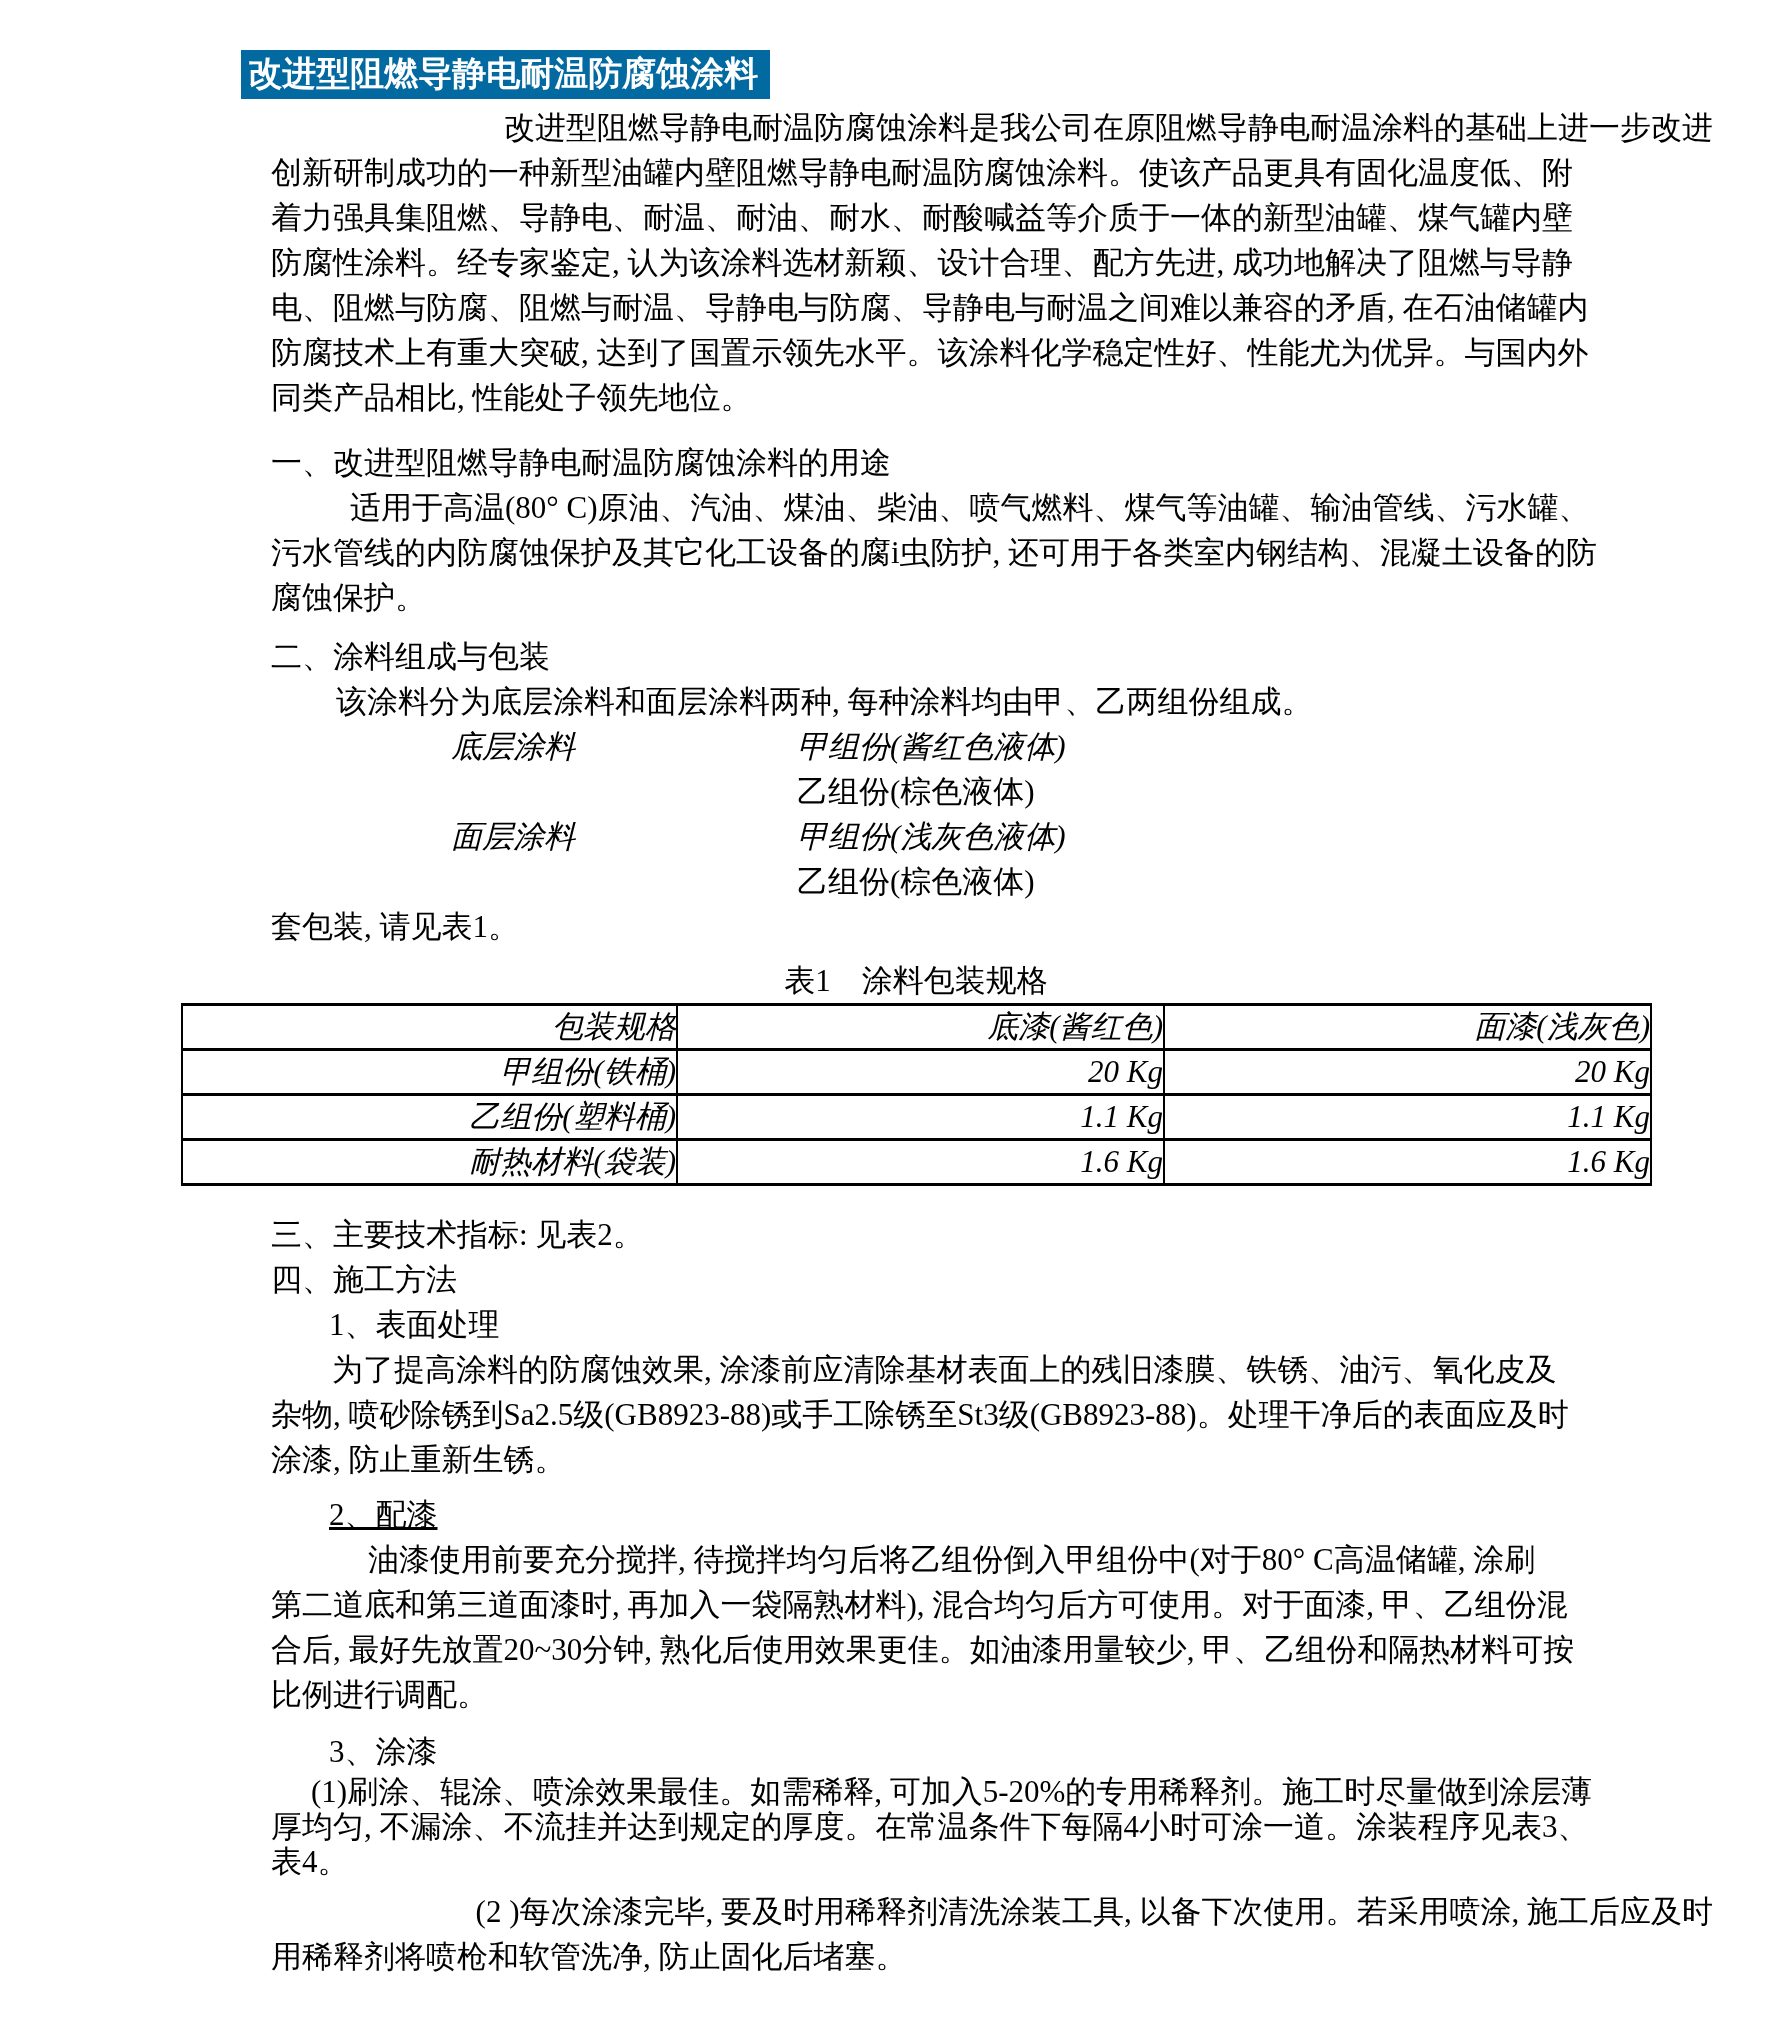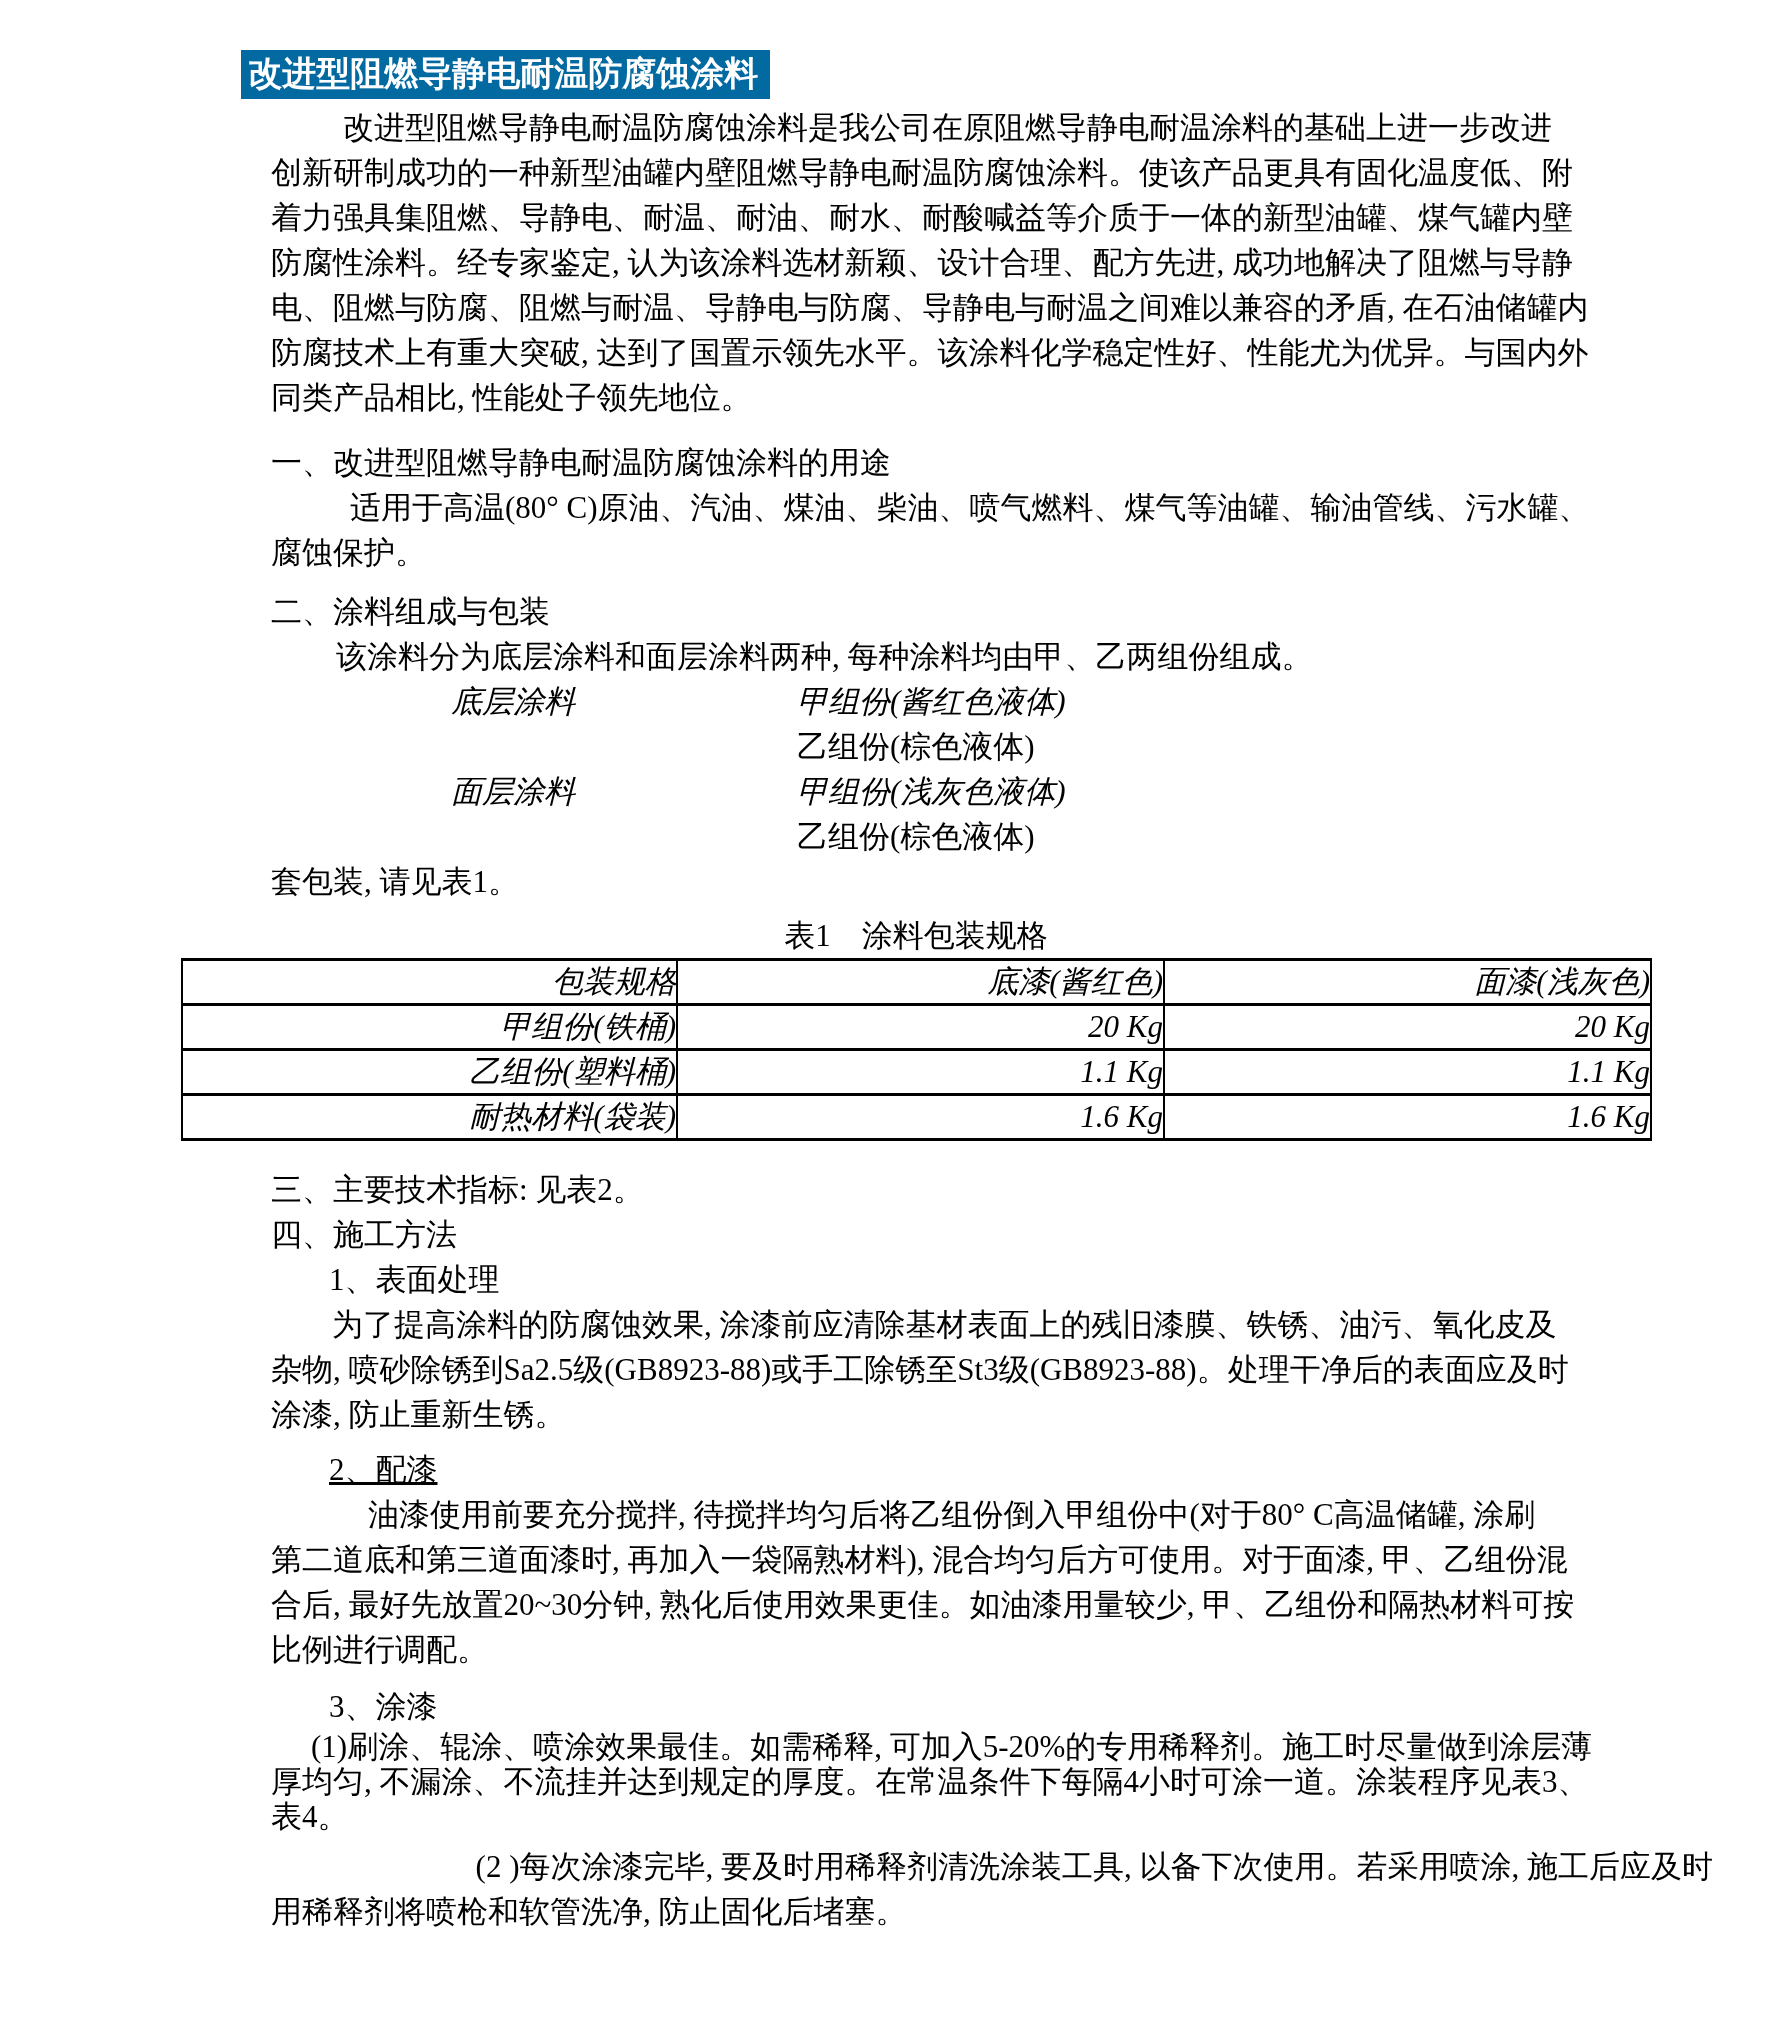--- a/index.html
+++ b/index.html
@@ -20,21 +20,21 @@
     color:#ffffff;
     font-weight:bold;
     font-size:34px;
     line-height:45px;
     padding:1.4px 11.5px 2.9px 7.2px;
     white-space:nowrap;
   }
   .content{margin-left:271px;margin-right:72px;}
   .line{line-height:45px;white-space:nowrap;}
   .tight .line{line-height:35px;}
-  .ind-100{padding-left:72px;}
+  .ind-100{padding-left:72px;text-align:right;}
   .ind-110{padding-left:79px;}
   .ind-90{padding-left:65px;}
   .ind-85{padding-left:61px;}
   .ind-80{padding-left:58px;}
   .ind-135{padding-left:97px;}
   .ind-75{padding-left:54px;}
   .ind-55{padding-left:40px;}
   .comp-row{padding-left:180px;font-style:italic;}
   .comp-left{display:inline-block;width:346px;}
   .comp-sub{padding-left:526px;}
@@ -85,20 +85,21 @@
     <div class="line ind-100 gap-p1">改进型阻燃导静电耐温防腐蚀涂料是我公司在原阻燃导静电耐温涂料的基础上进一步改进</div>
     <div class="line">创新研制成功的一种新型油罐内壁阻燃导静电耐温防腐蚀涂料。使该产品更具有固化温度低、附</div>
     <div class="line">着力强具集阻燃、导静电、耐温、耐油、耐水、耐酸喊益等介质于一体的新型油罐、煤气罐内壁</div>
     <div class="line">防腐性涂料。经专家鉴定, 认为该涂料选材新颖、设计合理、配方先进, 成功地解决了阻燃与导静</div>
     <div class="line">电、阻燃与防腐、阻燃与耐温、导静电与防腐、导静电与耐温之间难以兼容的矛盾, 在石油储罐内</div>
     <div class="line">防腐技术上有重大突破, 达到了国置示领先水平。该涂料化学稳定性好、性能尤为优异。与国内外</div>
     <div class="line">同类产品相比, 性能处子领先地位。</div>
 
     <div class="line gap-sec1">一、改进型阻燃导静电耐温防腐蚀涂料的用途</div>
     <div class="line ind-110">适用于高温(80° C)原油、汽油、煤油、柴油、喷气燃料、煤气等油罐、输油管线、污水罐、</div>
+    <div class="line">污水管线的内防腐蚀保护及其它化工设备的腐i虫防护, 还可用于各类室内钢结构、混凝土设备的防</div>
     <div class="line">腐蚀保护。</div>
 
     <div class="line gap-sec2">二、涂料组成与包装</div>
     <div class="line ind-90">该涂料分为底层涂料和面层涂料两种, 每种涂料均由甲、乙两组份组成。</div>
 
     <div class="line comp-row">
       <span class="comp-left">底层涂料</span><span>甲组份(酱红色液体)</span>
     </div>
     <div class="line comp-sub">乙组份(棕色液体)</div>
     <div class="line comp-row">

